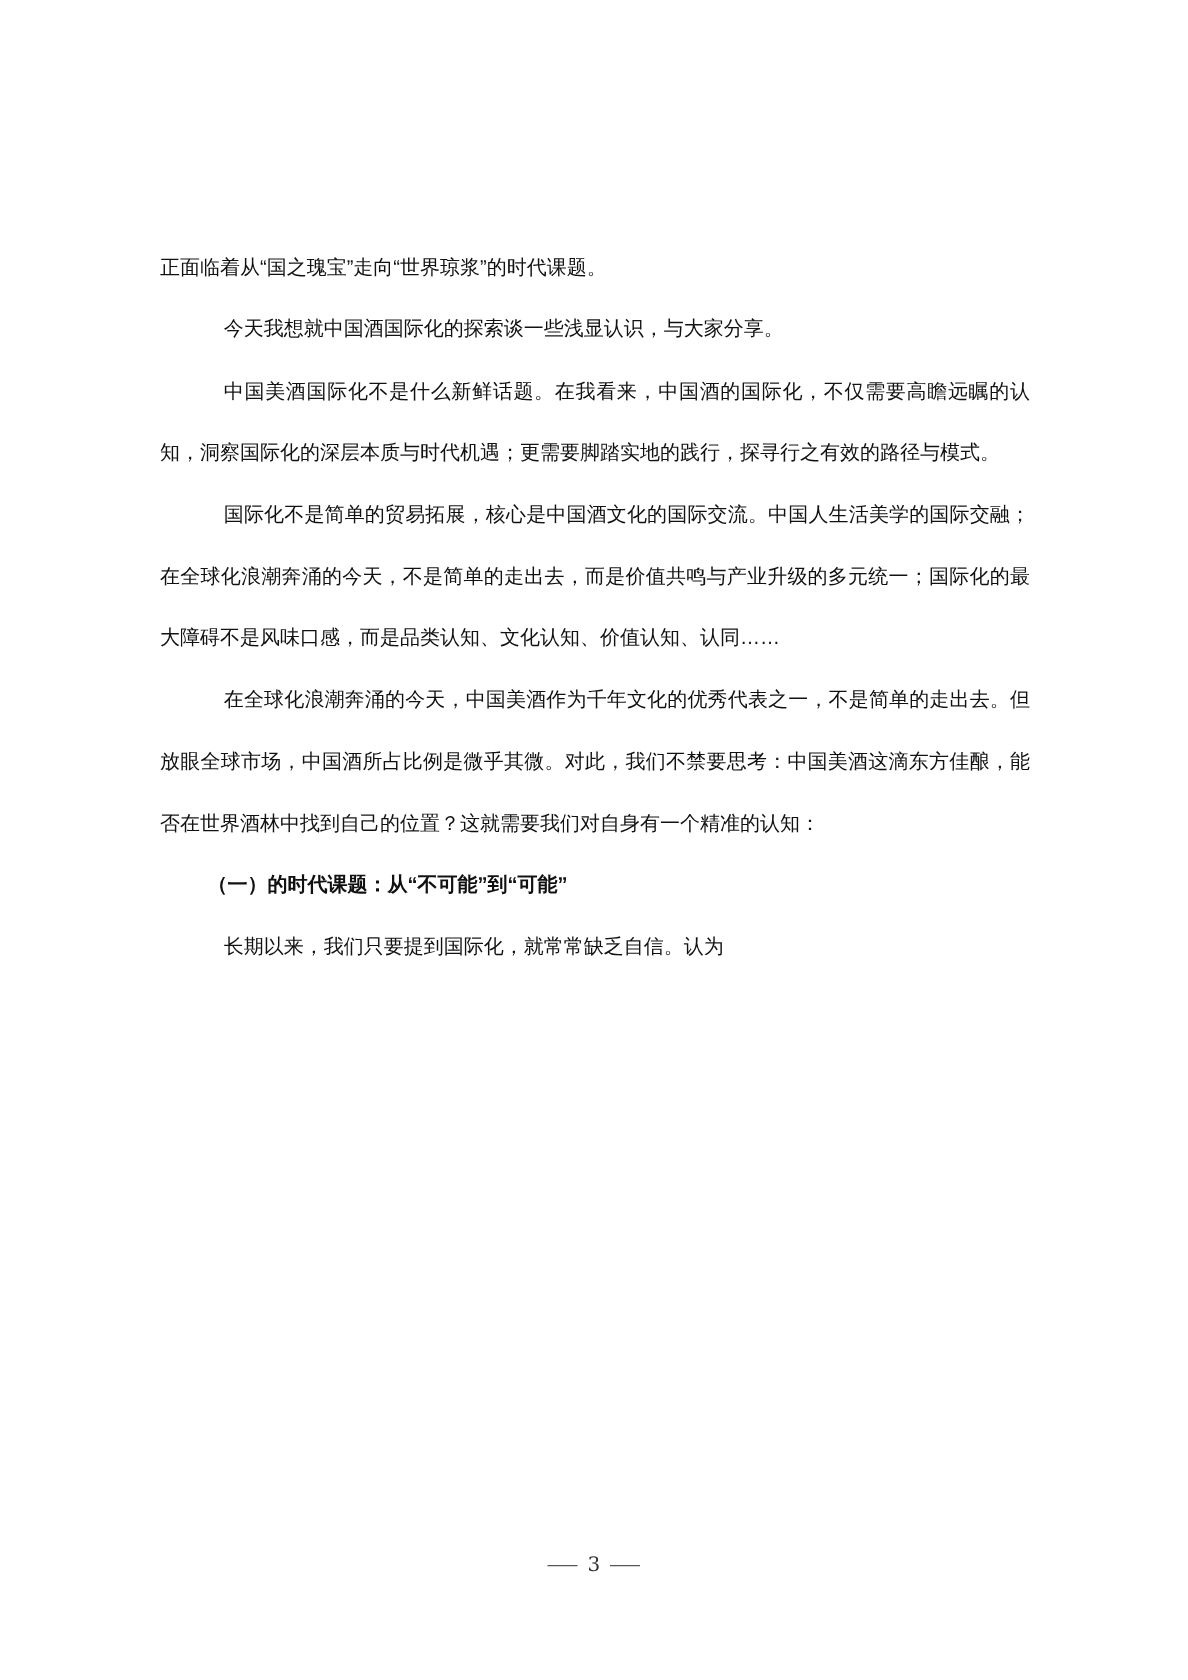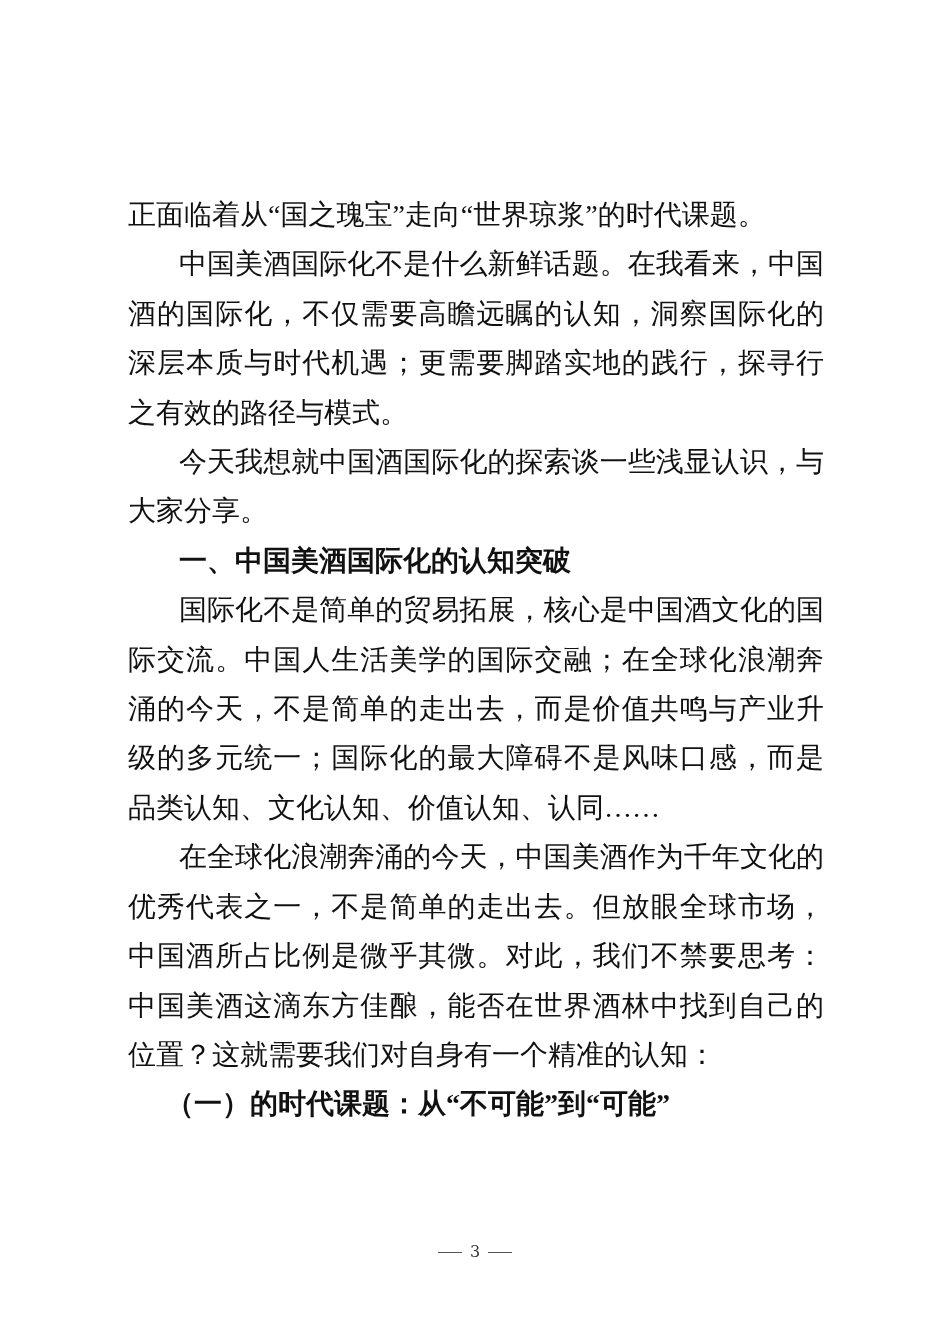--- a/index.html
+++ b/index.html
@@ -1,42 +1,42 @@
 <!DOCTYPE html>
 <html><head>
 <meta charset="utf-8">
 <style>
   html, body { margin: 0; padding: 0; background: #ffffff; }
   body { width: 950px; height: 1344px; position: relative; overflow: hidden; }
   .page { position: absolute; left: 0; top: 0; width: 950px; height: 1344px; background: #ffffff; }
   .text-block {
     position: absolute; left: 128px; top: 190px; width: 696px;
-    font-family: Liberation Serif, serif;
-    font-size: 28px; line-height: 49.4px; color: #111111;
+    font-family: Liberation Sans, sans-serif;
+    font-size: 16px; line-height: 49.4px; color: #111111;
     text-align: justify; text-justify: inter-character;
   }
   .text-block p { margin: 0; }
   .indent { text-indent: 51px; }
   .heading { font-weight: bold; text-indent: 51px; }
   .subheading { font-weight: bold; text-indent: 38px; }
   .footer {
     position: absolute; left: 0; width: 950px; top: 1242px; text-align: center;
     font-family: "DejaVu Serif", "Liberation Serif", serif; font-size: 16px; color: #333;
   }
   .dash { display: inline-block; width: 24px; height: 1px; background: #555; vertical-align: middle; margin: 0 8px; }
 </style>
 </head>
 <body>
 
 <div class="page">
   <div class="text-block">
     <p>正面临着从“国之瑰宝”走向“世界琼浆”的时代课题。</p>
+    <p class="indent">今天我想就中国酒国际化的探索谈一些浅显认识，与大家分享。</p>
     <p class="indent">中国美酒国际化不是什么新鲜话题。在我看来，中国酒的国际化，不仅需要高瞻远瞩的认知，洞察国际化的深层本质与时代机遇；更需要脚踏实地的践行，探寻行之有效的路径与模式。</p>
-    <p class="indent">今天我想就中国酒国际化的探索谈一些浅显认识，与大家分享。</p>
-    <p class="heading">一、中国美酒国际化的认知突破</p>
     <p class="indent">国际化不是简单的贸易拓展，核心是中国酒文化的国际交流。中国人生活美学的国际交融；在全球化浪潮奔涌的今天，不是简单的走出去，而是价值共鸣与产业升级的多元统一；国际化的最大障碍不是风味口感，而是品类认知、文化认知、价值认知、认同……</p>
     <p class="indent">在全球化浪潮奔涌的今天，中国美酒作为千年文化的优秀代表之一，不是简单的走出去。但放眼全球市场，中国酒所占比例是微乎其微。对此，我们不禁要思考：中国美酒这滴东方佳酿，能否在世界酒林中找到自己的位置？这就需要我们对自身有一个精准的认知：</p>
     <p class="subheading">（一）的时代课题：从“不可能”到“可能”</p>
+    <p class="indent">长期以来，我们只要提到国际化，就常常缺乏自信。认为</p>
   </div>
   <div class="footer">
     <span class="dash"></span><span>3</span><span class="dash"></span>
   </div>
 </div>
 
 </body></html>

